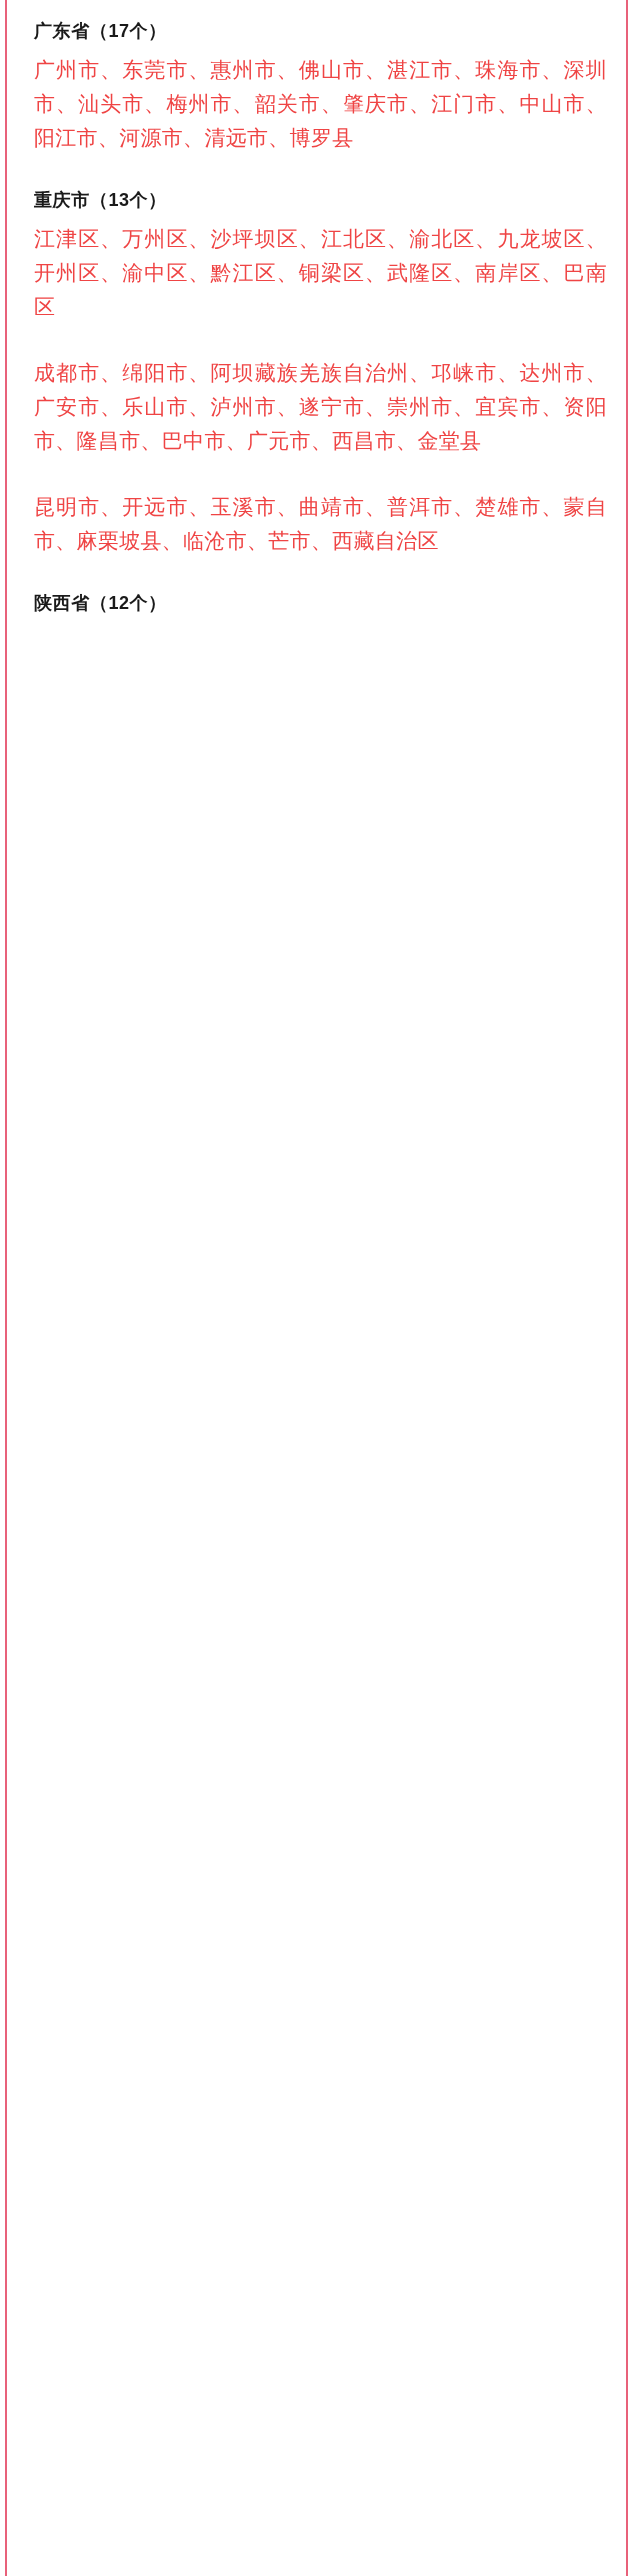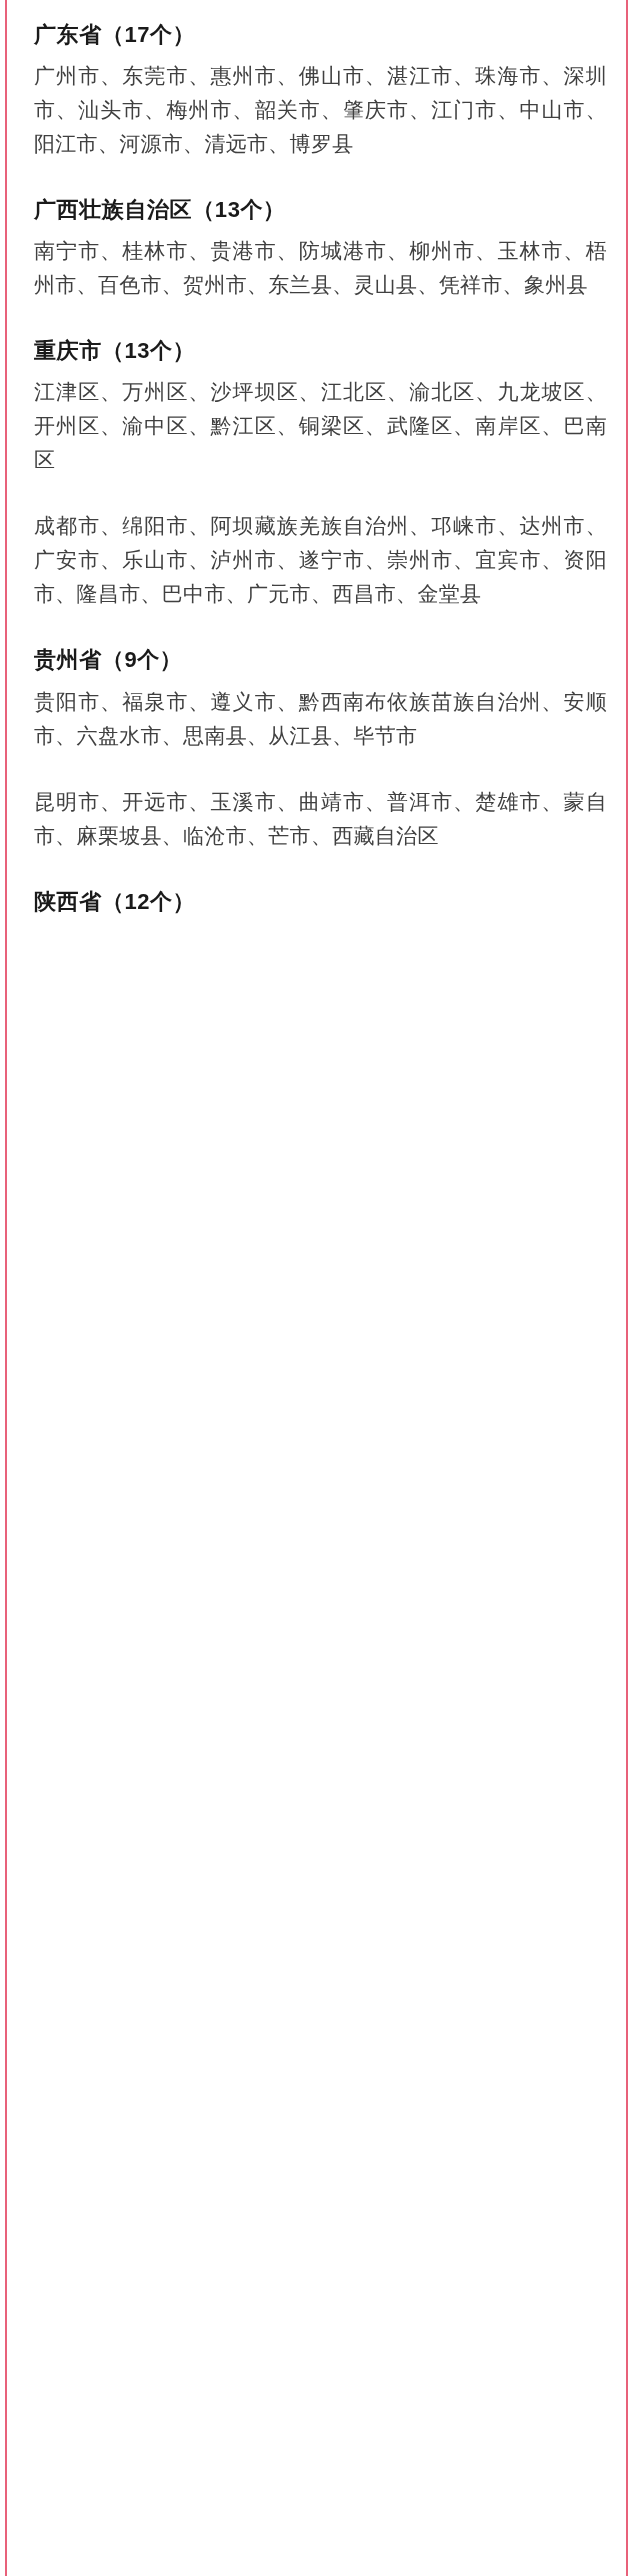--- a/index.html
+++ b/index.html
@@ -36,69 +36,61 @@
     padding: 17.6px 26px 23.5px 34px;
     box-sizing: border-box;
   }
 
   .group {
     margin-bottom: 32px;
   }
   .group:last-child { margin-bottom: 12px; }
 
   .group-title {
-    font-size: 22px;
+    font-size: 18px;
     font-weight: bold;
     color: #1a1a1a;
     line-height: 1.5;
     letter-spacing: 0.6px;
     margin-bottom: 8.2px;
   }
   .group-body {
     font-size: 21px;
-    color: #404040;
+    color: #ef4444;
     line-height: 1.62;
     letter-spacing: 0.3px;
     text-align: justify;
     word-break: break-all;
   }
 </style>
 </head>
 <body>
 
 <div class="page">
   <div class="edge-rule left"></div>
   <div class="edge-rule right"></div>
 
   <div class="content">
 
     <div class="group">
       <div class="group-title">广东省（17个）</div>
       <div class="group-body">广州市、东莞市、惠州市、佛山市、湛江市、珠海市、深圳市、汕头市、梅州市、韶关市、肇庆市、江门市、中山市、阳江市、河源市、清远市、博罗县</div>
     </div>
 
-    <div class="group">
-      <div class="group-title">广西壮族自治区（13个）</div>
-      <div class="group-body">南宁市、桂林市、贵港市、防城港市、柳州市、玉林市、梧州市、百色市、贺州市、东兰县、灵山县、凭祥市、象州县</div>
-    </div>
 
 
     <div class="group">
       <div class="group-title">重庆市（13个）</div>
       <div class="group-body">江津区、万州区、沙坪坝区、江北区、渝北区、九龙坡区、开州区、渝中区、黔江区、铜梁区、武隆区、南岸区、巴南区</div>
     </div>
 
     <div class="group">
       <div class="group-body">成都市、绵阳市、阿坝藏族羌族自治州、邛崃市、达州市、广安市、乐山市、泸州市、遂宁市、崇州市、宜宾市、资阳市、隆昌市、巴中市、广元市、西昌市、金堂县</div>
     </div>
 
-    <div class="group">
-      <div class="group-title">贵州省（9个）</div>
-      <div class="group-body">贵阳市、福泉市、遵义市、黔西南布依族苗族自治州、安顺市、六盘水市、思南县、从江县、毕节市</div>
-    </div>
 
     <div class="group">
       <div class="group-body">昆明市、开远市、玉溪市、曲靖市、普洱市、楚雄市、蒙自市、麻栗坡县、临沧市、芒市、西藏自治区</div>
     </div>
 
 
     <div class="group">
       <div class="group-title">陕西省（12个）</div>
     </div>
 

